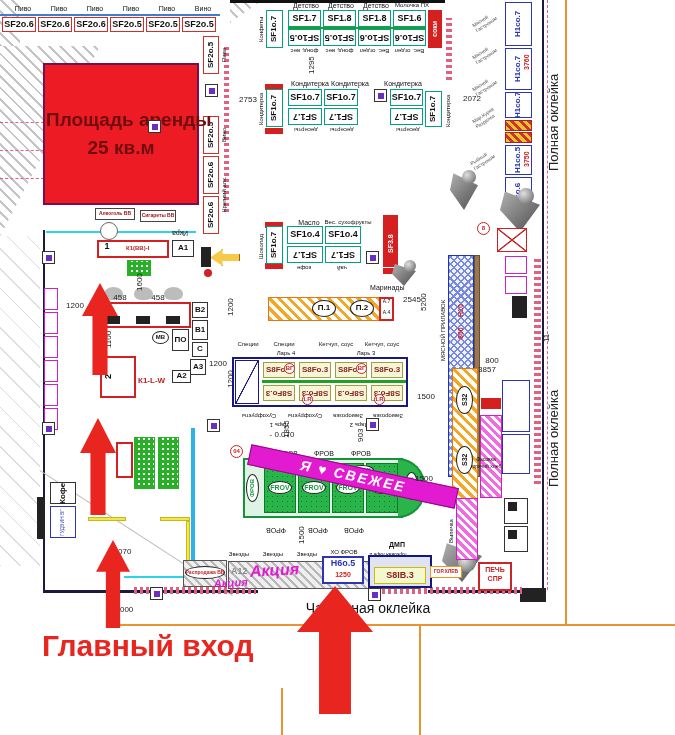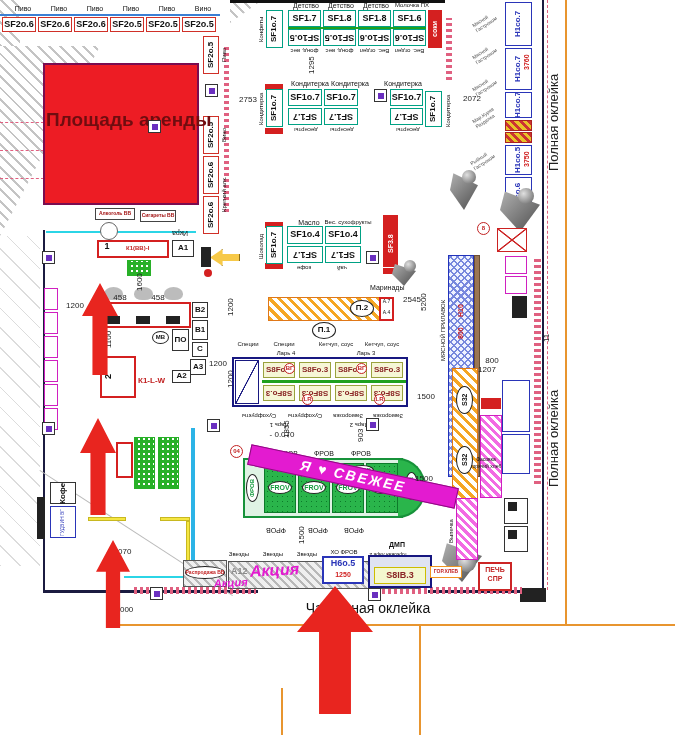--- a/index.html
+++ b/index.html
@@ -145,20 +145,21 @@
     <div class="it cell c-red lbl9" style="left: 182px; top: 17px; width: 34px; height: 15px;">SF2o.5</div>
     <div class="it cell c-red v lbl8" style="left: 203px; top: 36px; width: 16px; height: 38px;">SF2o.5</div>
     <div class="it lbl6 v" style="left: 220px; top: 40px; width: 8px; height: 30px;">Пиво</div>
     <div class="it cell c-red v lbl8" style="left: 203px; top: 116px; width: 16px; height: 38px;">SF2o.5</div>
     <div class="it cell c-red v lbl8" style="left: 203px; top: 156px; width: 16px; height: 38px;">SF2o.6</div>
     <div class="it cell c-red v lbl8" style="left: 203px; top: 196px; width: 16px; height: 38px;">SF2o.6</div>
     <div class="it lbl6 v" style="left: 220px; top: 118px; width: 8px; height: 34px;">Вино</div>
     <div class="it lbl6 v" style="left: 220px; top: 156px; width: 8px; height: 76px;">Крепкий алк.</div>
     <div class="it rental" style="left: 43px; top: 63px; width: 156px; height: 142px;"></div>
     <div class="it rental-text" style="left: 46px; top: 110px; width: 150px; height: 24px;">Площадь аренды</div>
+    <div class="it rental-text" style="left: 46px; top: 138px; width: 150px; height: 24px;">25 кв.м</div>
     <div class="it mini-box" style="left: 95px; top: 208px; width: 40px; height: 12px;">Алкоголь ВВ</div>
     <div class="it mini-box" style="left: 140px; top: 210px; width: 36px; height: 12px;">Сигареты ВВ</div>
     <div class="it circle-icon" style="left: 100px; top: 222px; width: 18px; height: 18px;"></div>
     <div class="it lbl7 r180" style="left: 168px; top: 228px; width: 24px; height: 9px;">Икра</div>
     <div class="it red-frame" style="left: 97px; top: 240px; width: 72px; height: 18px;"></div>
     <div class="it lbl9 b ctr" style="left: 99px; top: 242px; width: 16px; height: 14px;">1</div>
     <div class="it lbl6 t-red b" style="left: 126px; top: 245px; width: 44px; height: 8px;">К1(ВВ)-I</div>
     <div class="it box-sm" style="left: 172px; top: 240px; width: 22px; height: 17px;">А1</div>
     <div class="it mat" style="left: 127px; top: 260px; width: 24px; height: 16px;"></div>
     <div class="it yarrow" style="left: 210px; top: 249px; width: 30px; height: 17px;"></div>
@@ -257,21 +258,21 @@
     <div class="it red-cap v lbl7" style="left: 383px; top: 221px; width: 15px; height: 46px;">SF3.8</div>
     <div class="it tag-red" style="left: 383px; top: 215px; width: 15px; height: 6px;"></div>
     <div class="it tag-red" style="left: 383px; top: 268px; width: 15px; height: 6px;"></div>
     <div class="it cone" style="left: 392px; top: 262px; width: 24px; height: 24px;"></div>
     <div class="it sphere" style="left: 404px; top: 260px; width: 12px; height: 12px;"></div>
     <div class="it lbl7" style="left: 370px; top: 284px; width: 36px; height: 7px;">Маринады</div>
     <div class="it colmark" style="left: 366px; top: 251px; width: 13px; height: 13px;"></div>
     <div class="it dim v" style="left: 227px; top: 294px; width: 8px; height: 26px;">1200</div>
     <div class="it dim v" style="left: 227px; top: 366px; width: 8px; height: 26px;">1200</div>
     <div class="it orange-band" style="left: 268px; top: 297px; width: 126px; height: 24px;"></div>
-    <div class="it oval lbl8" style="left: 312px; top: 300px; width: 24px; height: 17px; margin-top: 22px;">П.1</div>
+    <div class="it oval lbl8" style="left: 312px; top: 300px; width: 24px; height: 17px;">П.1</div>
     <div class="it oval lbl8" style="left: 350px; top: 300px; width: 24px; height: 17px;">П.2</div>
     <div class="it red-frame" style="left: 379px; top: 297px; width: 15px; height: 24px;"></div>
     <div class="it lbl5 ctr" style="left: 379px; top: 299px; width: 15px; height: 6px;">А.7</div>
     <div class="it lbl5 ctr" style="left: 379px; top: 310px; width: 15px; height: 6px;">А.4</div>
     <div class="it dim ctr" style="left: 398px; top: 296px; width: 28px; height: 9px;">2545</div>
     <div class="it dim v" style="left: 420px; top: 289px; width: 8px; height: 26px;">5200</div>
     <div class="it meat-band" style="left: 448px; top: 255px; width: 26px; height: 222px;"></div>
     <div class="it brown-strip" style="left: 474px; top: 255px; width: 6px; height: 222px;"></div>
     <div class="it lbl6 v" style="left: 439px; top: 288px; width: 8px; height: 84px;">МЯСНОЙ ПРИЛАВОК</div>
     <div class="it dim-red v" style="left: 456px; top: 300px; width: 10px; height: 22px;">Н10</div>
@@ -293,21 +294,21 @@
     <div class="it cone" style="left: 450px; top: 170px; width: 28px; height: 40px;"></div>
     <div class="it sphere" style="left: 462px; top: 170px; width: 14px; height: 14px;"></div>
     <div class="it cone" style="left: 500px; top: 188px; width: 40px; height: 44px;"></div>
     <div class="it sphere" style="left: 518px; top: 188px; width: 16px; height: 16px;"></div>
     <div class="it circ" style="left: 477px; top: 222px; width: 13px; height: 13px;">8</div>
     <div class="it box-redx" style="left: 497px; top: 228px; width: 30px; height: 24px;"></div>
     <div class="it mag-box" style="left: 505px; top: 256px; width: 22px; height: 18px;"></div>
     <div class="it mag-box" style="left: 505px; top: 276px; width: 22px; height: 18px;"></div>
     <div class="it dark-sq" style="left: 512px; top: 296px; width: 15px; height: 22px;"></div>
     <div class="it dim ctr" style="left: 482px; top: 357px; width: 20px; height: 8px;">800</div>
-    <div class="it dim ctr" style="left: 474px; top: 366px; width: 26px; height: 8px;">1207</div>
+    <div class="it dim ctr" style="left: 474px; top: 366px; width: 26px; height: 8px;">3857</div>
     <div class="it orange-band" style="left: 452px; top: 368px; width: 26px; height: 132px;"></div>
     <div class="it oval v lbl7" style="left: 456px; top: 386px; width: 17px; height: 28px;">S32</div>
     <div class="it oval v lbl7" style="left: 456px; top: 446px; width: 17px; height: 28px;">S32</div>
     <div class="it mag-hatch" style="left: 480px; top: 415px; width: 22px; height: 83px;"></div>
     <div class="it tag-red" style="left: 481px; top: 398px; width: 20px; height: 11px;"></div>
     <div class="it box-blue" style="left: 502px; top: 380px; width: 28px; height: 52px;"></div>
     <div class="it box-blue" style="left: 502px; top: 434px; width: 28px; height: 40px;"></div>
     <div class="it lbl5 ctr" style="left: 468px; top: 457px; width: 36px; height: 6px;">Фасовка</div>
     <div class="it lbl5 ctr" style="left: 464px; top: 464px; width: 44px; height: 6px;">горячий хлеб</div>
     <div class="it lbl6 ctr" style="left: 234px; top: 341px; width: 28px; height: 7px;">Специи</div>
@@ -391,20 +392,21 @@
     <div class="it oven" style="left: 478px; top: 562px; width: 34px; height: 29px;"></div>
     <div class="it lbl7 t-red b ctr" style="left: 480px; top: 566px; width: 30px; height: 8px;">ПЕЧЬ</div>
     <div class="it lbl7 t-red b ctr" style="left: 480px; top: 575px; width: 30px; height: 8px;">СПР</div>
     <div class="it box-sm" style="left: 504px; top: 498px; width: 24px; height: 26px;"></div>
     <div class="it box-sm" style="left: 504px; top: 526px; width: 24px; height: 26px;"></div>
     <div class="it dark-sq" style="left: 508px; top: 502px; width: 9px; height: 9px;"></div>
     <div class="it dark-sq" style="left: 508px; top: 530px; width: 9px; height: 9px;"></div>
     <div class="it big-h" style="left: 303px; top: 601px; width: 130px; height: 16px;">Частичная оклейка</div>
     <div class="it dim t-grey ctr" style="left: 94px; top: 606px; width: 52px; height: 10px;">± 0.000</div>
     <div class="it dim t-grey ctr" style="left: 95px; top: 548px; width: 48px; height: 10px;">- 0.070</div>
+    <div class="it entrance-title" style="left: 42px; top: 630px; width: 245px; height: 38px;">Главный вход</div>
     <div class="it big-v" style="left: 545px; top: 70px; width: 17px; height: 104px;">Полная оклейка</div>
     <div class="it big-v" style="left: 545px; top: 386px; width: 17px; height: 104px;">Полная оклейка</div>
     <div class="it dim v" style="left: 542px; top: 330px; width: 10px; height: 16px;">11</div>
     <div class="it arrow" style="left: 82px; top: 283px; width: 36px; height: 92px;"></div>
     <div class="it arrow" style="left: 80px; top: 418px; width: 36px; height: 97px;"></div>
     <div class="it arrow" style="left: 96px; top: 540px; width: 34px; height: 88px;"></div>
     <div class="it arrow" style="left: 297px; top: 586px; width: 76px; height: 128px;"></div>
     <div class="it colmark" style="left: 148px; top: 120px; width: 13px; height: 13px;"></div>
     <div class="it colmark" style="left: 205px; top: 84px; width: 13px; height: 13px;"></div>
     <div class="it colmark" style="left: 42px; top: 251px; width: 13px; height: 13px;"></div>

